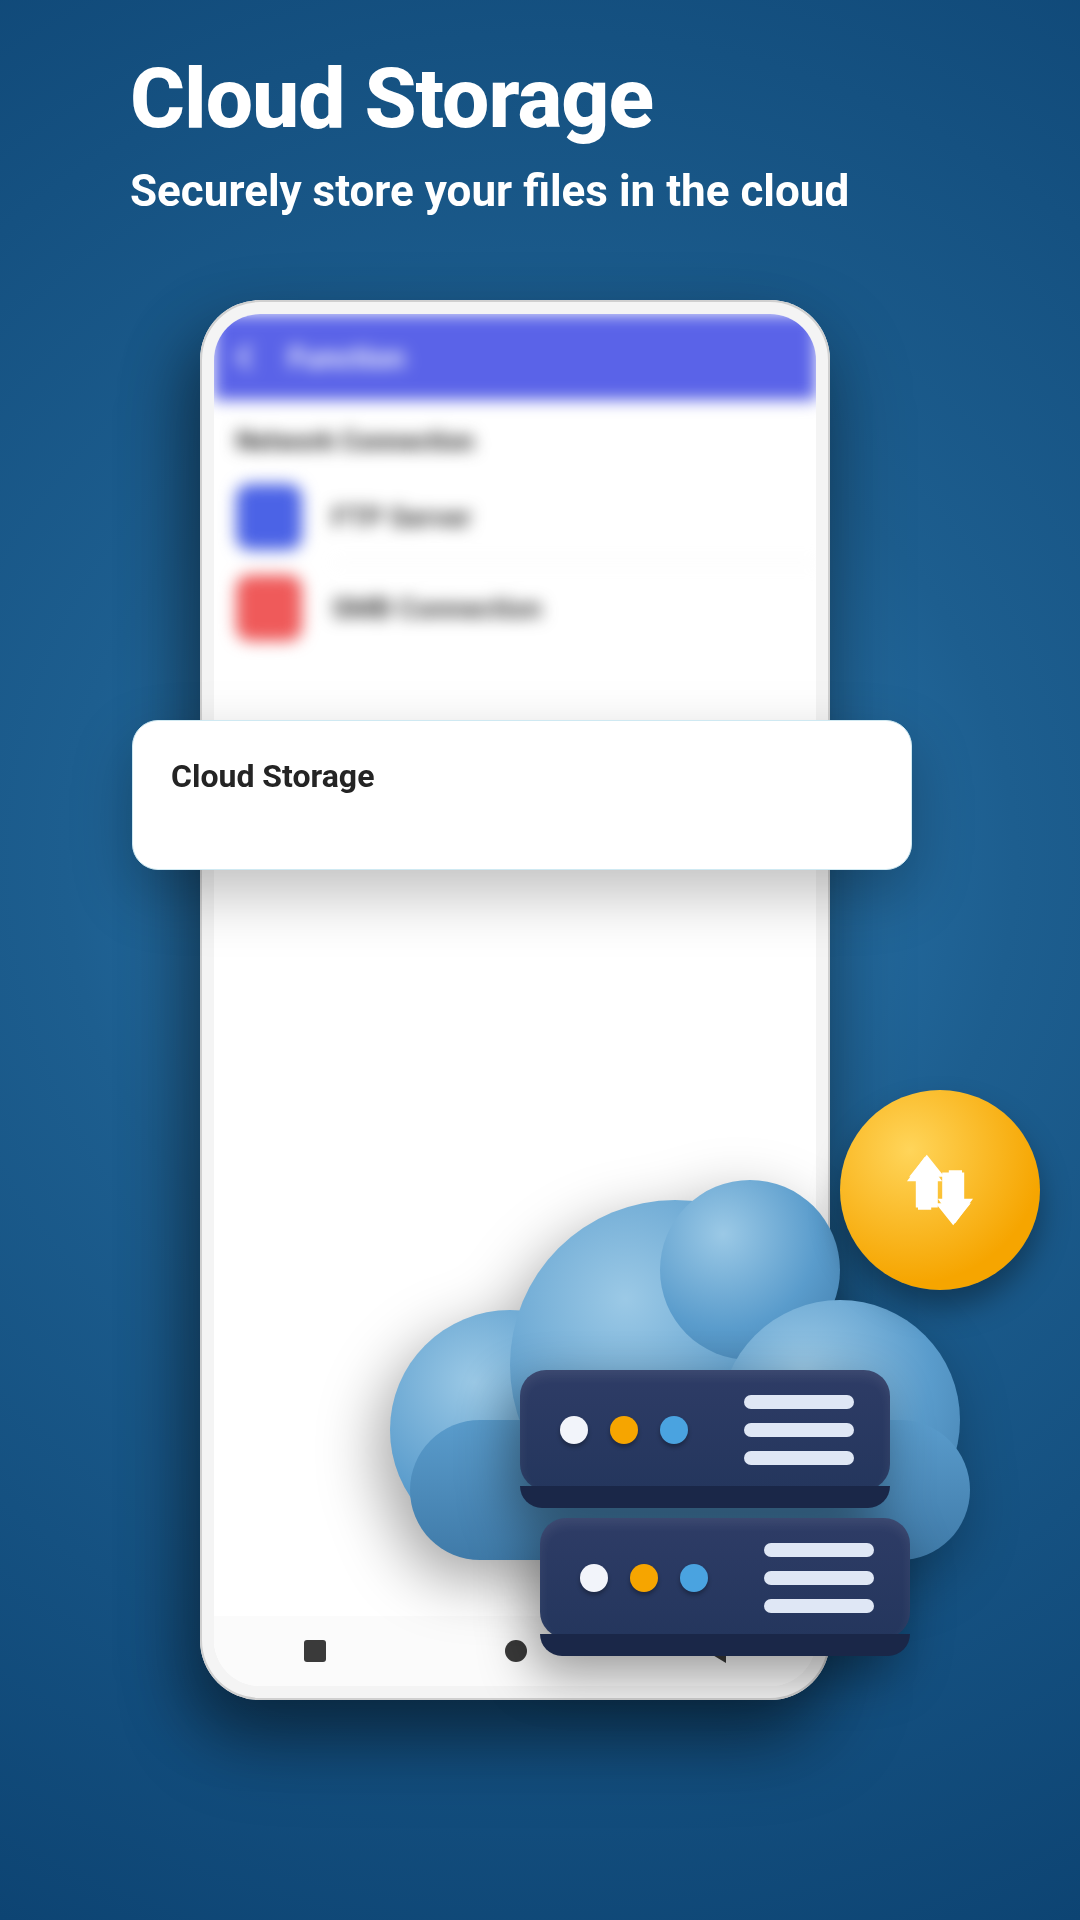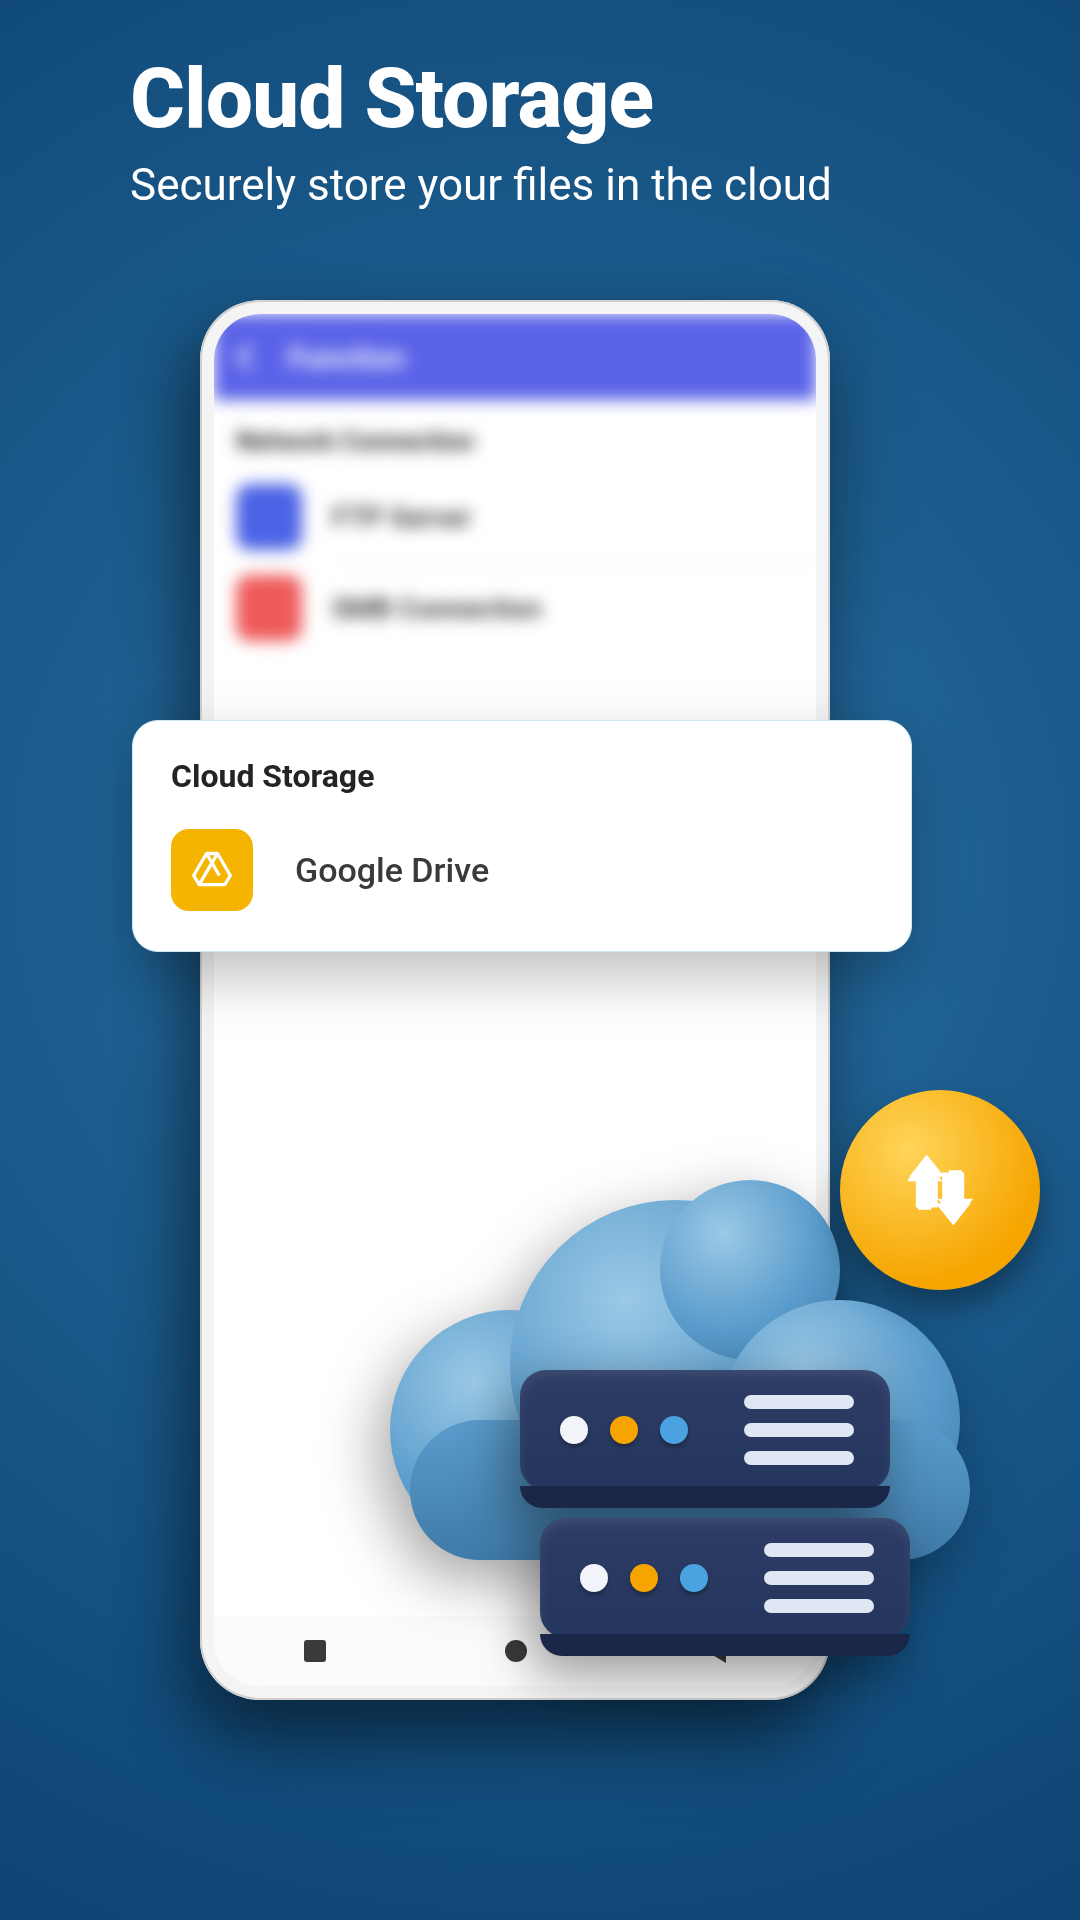--- a/index.html
+++ b/index.html
@@ -16,23 +16,23 @@
     right: 60px;
     color: #fff;
   }
   .headline h1 {
     font-size: 84px;
     font-weight: 800;
     letter-spacing: -1px;
     line-height: 1.05;
   }
   .headline p {
-    margin-top: 16px;
+    margin-top: 22px;
     font-size: 44px;
-    font-weight: 400;
+    font-weight: 700;
     line-height: 1.2;
   }
 
   
   .phone {
     position: absolute;
     top: 300px;
     left: 200px;
     width: 630px;
     height: 1400px;
@@ -281,28 +281,20 @@
     <div class="nav-bar">
       <span class="sq"></span>
       <span class="ci"></span>
       <span class="tr"></span>
     </div>
   </div>
 </div>
 
 <div class="card">
   <div class="card-title">Cloud Storage</div>
-  <div class="card-row">
-    <div class="icon-box">
-      <svg viewBox="0 0 48 48" width="44" height="44" aria-hidden="true">
-        <path fill="none" stroke="#ffffff" stroke-width="3.6" stroke-linejoin="round" d="M18 6 L30 6 L44 30 L38 40 L10 40 L4 30 Z M18 6 L4 30 M30 6 L44 30 M18 6 L32 30 M30 6 L16 30 M10 40 L24 16"></path>
-      </svg>
-    </div>
-    <div class="label">Google Drive</div>
-  </div>
 </div>
 
 <div class="illus">
   <div class="cloud">
     <span class="bump b1"></span>
     <span class="bump b2"></span>
     <span class="bump b4"></span>
     <span class="bump b3"></span>
     <span class="base"></span>
   </div>

